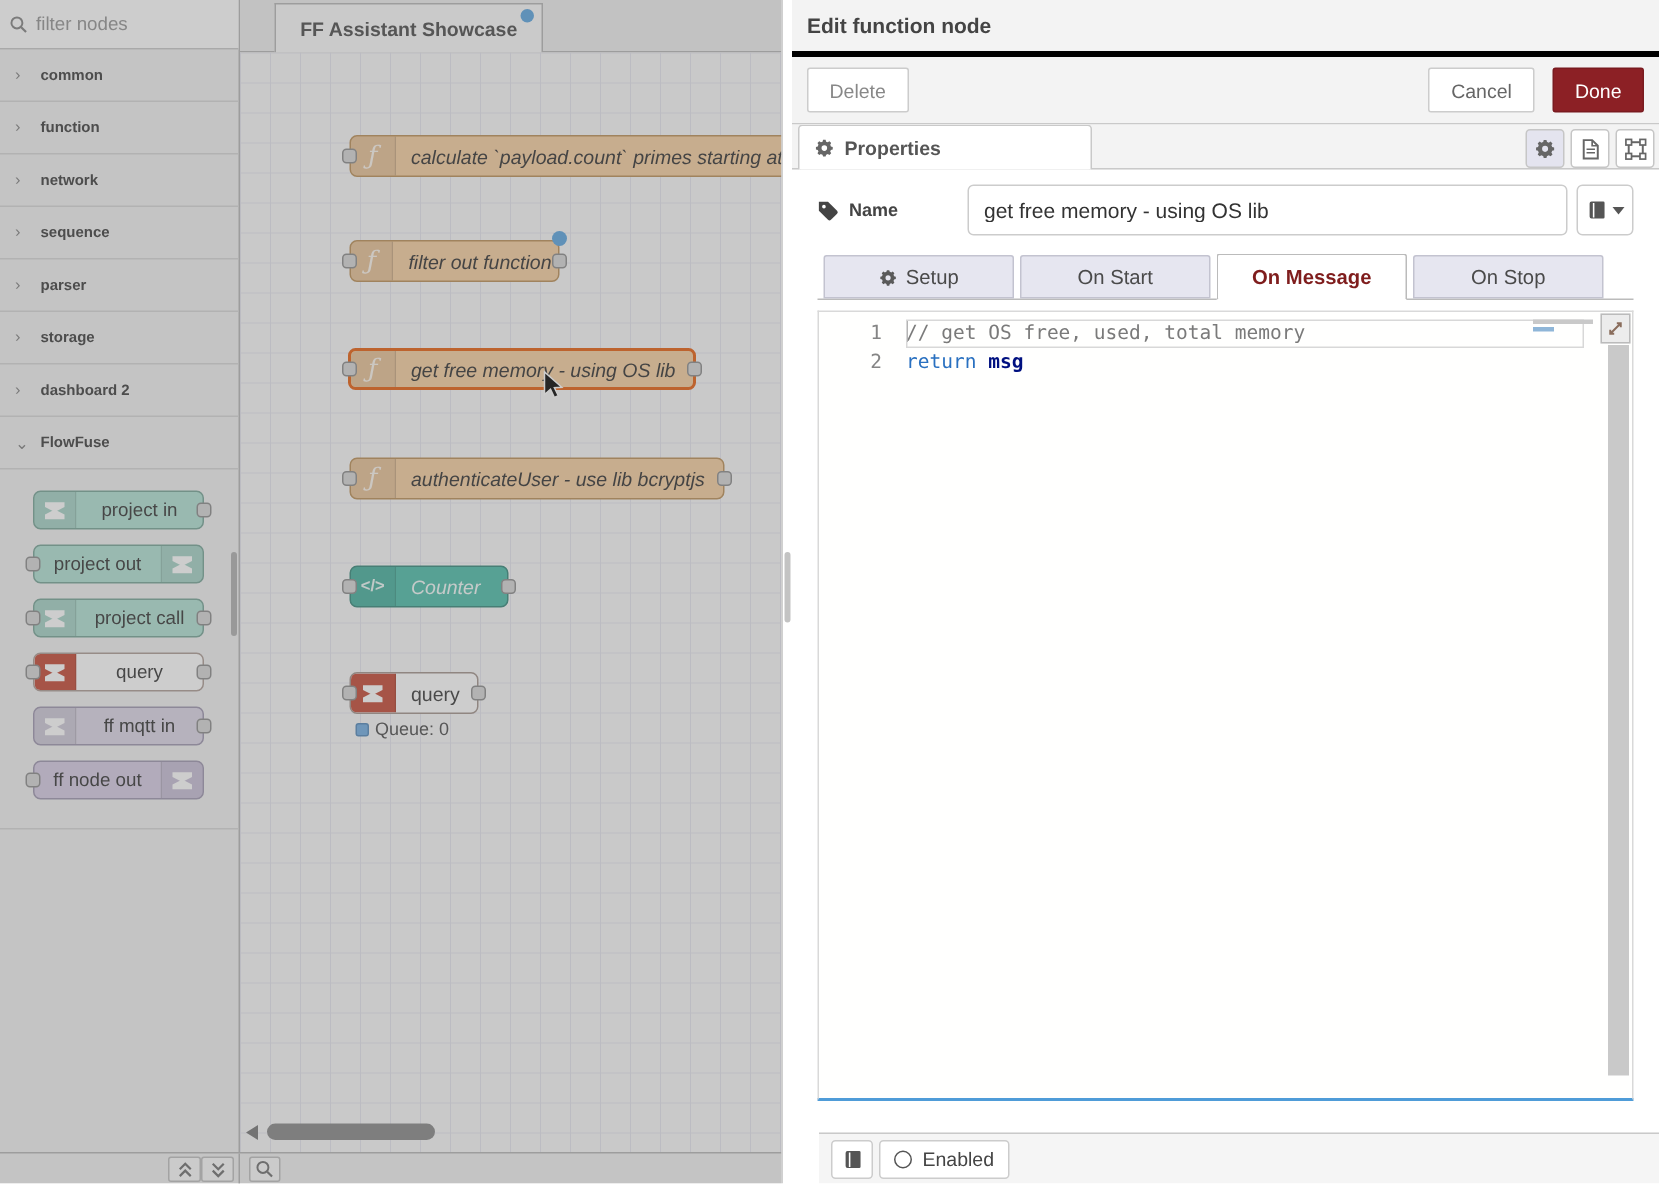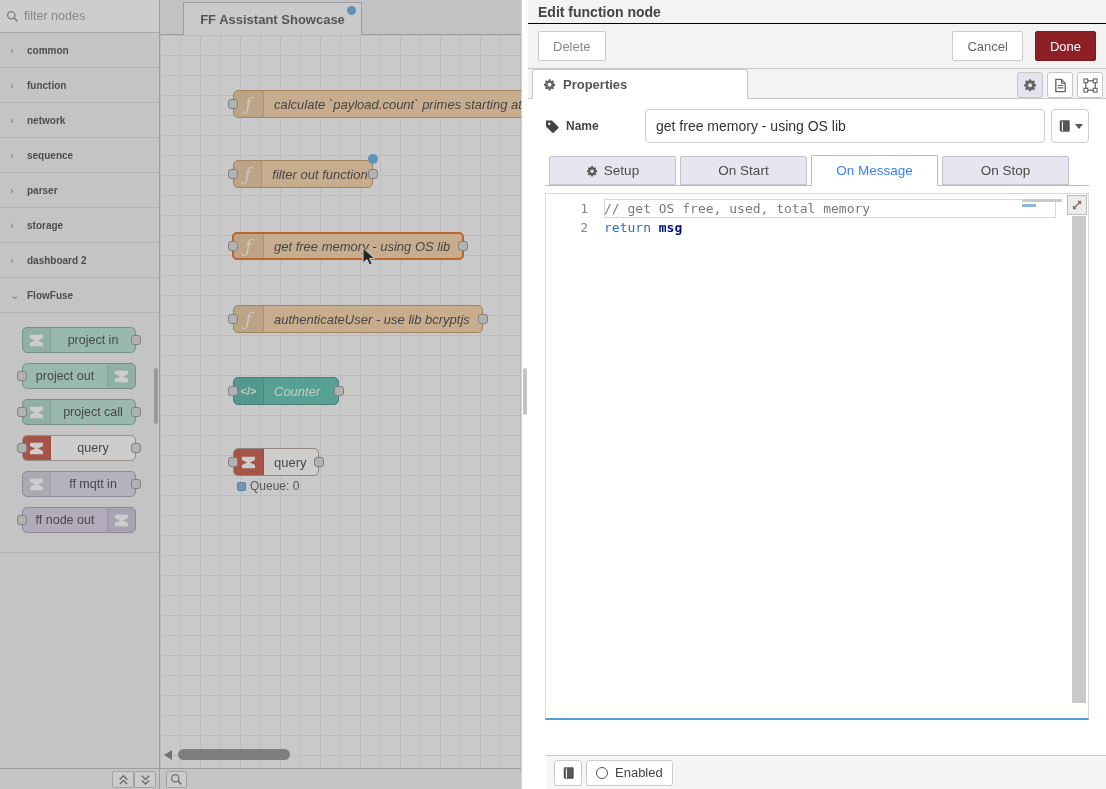--- a/index.html
+++ b/index.html
@@ -97,31 +97,31 @@
     border-radius:2px; display:flex; align-items:center; justify-content:center; cursor:pointer; color:#777; }
 
   
   #tray-handle { position:absolute; left:521px; top:0; width:7px; height:789px; background:#fff;
     border-left:1px solid #d0d0d0; cursor:col-resize; }
   #tray-handle .grip { position:absolute; left:1px; top:368px; width:4px; height:47px;
     background:#c3c3c3; border-radius:2px; }
 
   
   #tray { position:absolute; left:528px; top:0; width:578px; height:789px; background:#fff; }
-  #tray-header { height:24px; background:#f3f3f3; border-bottom:1px solid #000000;
+  #tray-header { height:38px; background:#f3f3f3; border-bottom:4px solid #000000;
     display:flex; align-items:center; padding-left:10px; font-size:14px; font-weight:700; color:#444;text-align:right; }
   #tray-toolbar { height:45px; background:#f3f3f3; border-bottom:1px solid #c9c9c9;
     display:flex; align-items:center; padding:0 10px; }
   .tbtn { height:30px; padding:0 14px; font-size:13px; border-radius:2px; cursor:pointer;
     display:inline-flex; align-items:center; border:1px solid #ccc; background:#fff; color:#888;
     font-family:"Liberation Sans",sans-serif; }
   .tbtn.cancel { color:#666; margin-left:auto; }
   .tbtn.done { background:#8C2025; border-color:#7a1b20; color:#fff; margin-left:12px; font-weight:400; }
   #tray-tabrow { position:relative; height:30px; background:#f3f3f3; border-bottom:1px solid #c9c9c9; }
-  #prop-tab { position:absolute; left:4px; top:0; width:216px; height:30px; background:#fff;
+  #prop-tab { position:absolute; left:4px; top:0; width:196px; height:30px; background:#fff;
     border:1px solid #c9c9c9; border-bottom:none; border-radius:3px 3px 0 0;
     display:flex; align-items:center; gap:7px; padding-left:10px;
     font-size:13px; font-weight:700; color:#555; cursor:pointer; }
   .tray-iconbtn { position:absolute; top:3px; width:26px; height:26px; border:1px solid #c6c6c6;
     border-radius:3px; background:#fff; display:flex; align-items:center; justify-content:center;
     cursor:pointer; color:#666; }
   .tray-iconbtn.active { background:#e4e4ef; }
 
   #tray-form { position:relative; padding:10px 17px 0 17px; }
   #name-row { display:flex; align-items:center; height:34px; margin-bottom:12px; }
@@ -134,21 +134,21 @@
     cursor:pointer; color:#555; }
   .caret { width:0; height:0; border-left:4px solid transparent; border-right:4px solid transparent;
     border-top:5px solid #555; }
 
   #func-tabs { display:flex; gap:4px; height:31px; align-items:flex-end;
     border-bottom:1px solid #bbb; padding-left:4px; }
   .ftab { width:127px; height:29px; background:#e6e6f0; border:1px solid #c3c3d0;
     border-radius:2px 2px 0 0; display:flex; align-items:center; justify-content:center; gap:6px;
     font-size:13.5px; color:#4a4a4a; cursor:pointer; }
   .ftab.active { background:#fff; border-color:#bbb; border-bottom:1px solid #fff;
-    margin-bottom:-1px; height:31px; font-weight:400; color:#3b82f6; }
+    margin-bottom:-1px; height:31px; font-weight:700; color:#7f1d1d; }
 
   #editor { position:relative; margin-top:7px; height:527px;
     border:1px solid #d9d9d9; border-bottom:2px solid #4f9cd8; background:#fffffe;
     font-family:"DejaVu Sans Mono",monospace; font-size:13px; overflow:hidden; cursor:text; }
   .code-line { display:flex; height:19px; line-height:19px; }
   .gutter { width:58px; text-align:right; padding-right:16px; color:#858585; flex:none; }
   .code-text { white-space:pre; }
   .code-line.current .code-text-wrap { outline:1px solid #d8d8d8; outline-offset:-1px; }
   .code-text-wrap { flex:1; margin-right:32px; }
   .tok-comment { color:#7a7a7a; }

